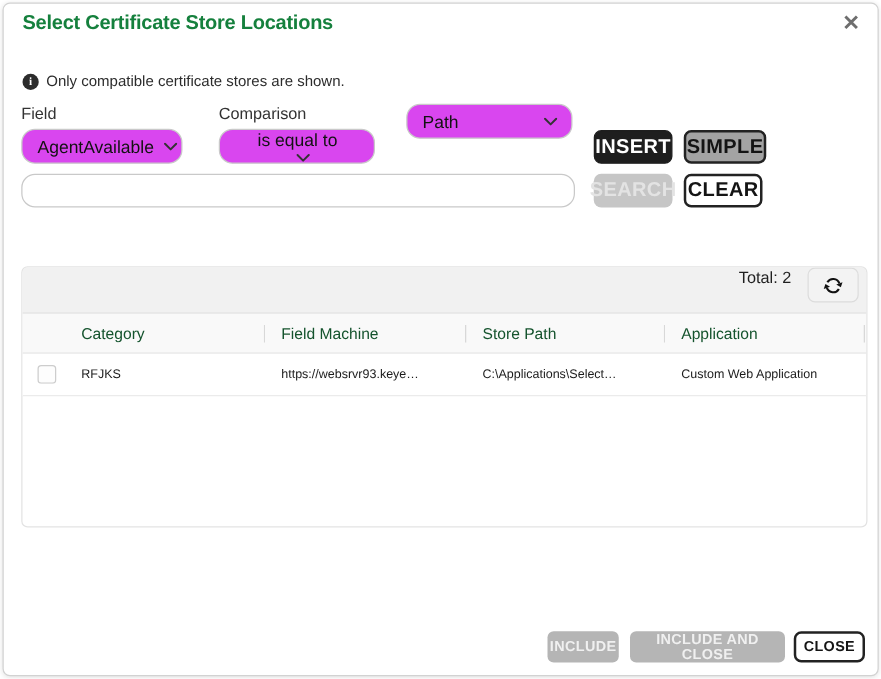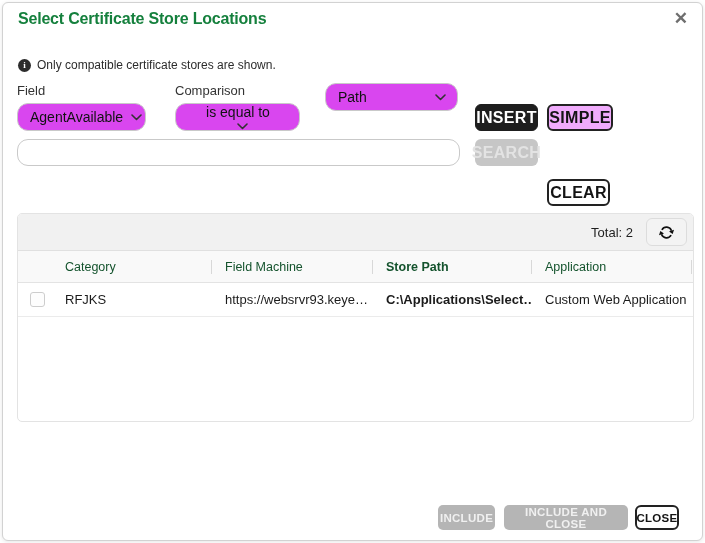--- a/index.html
+++ b/index.html
@@ -64,78 +64,78 @@
   }
 
   .btn {
     position: absolute;
     display: flex; align-items: center; justify-content: center;
     font-size: 16px; font-weight: 600; letter-spacing: 0.3px;
     border-radius: 6px; cursor: pointer;
     font-family: "Liberation Sans", sans-serif;
   }
   .btn-insert { left: 472px; top: 101px; width: 63px; height: 27px; background: #1e1e1e; color: #fff; border: 1px solid #1e1e1e; }
-  .btn-simple { left: 544px; top: 101px; width: 66px; height: 27px; background: #f0abfc; color: #141414; border: 2px solid #222; }
+  .btn-simple { left: 544px; top: 101px; width: 66px; height: 27px; background: #a3a3a3; color: #141414; border: 2px solid #222; }
   .btn-search { left: 472px; top: 136px; width: 63px; height: 27px; background: #c6c6c6; color: #e3e3e3; border: none; }
-  .btn-clear  { left: 544px; top: 136px; width: 63px; height: 27px; background: #fff; color: #141414; border: 2px solid #222; margin-top: 40px; }
+  .btn-clear  { left: 544px; top: 136px; width: 63px; height: 27px; background: #fff; color: #141414; border: 2px solid #222; }
 
   .panel {
     position: absolute; left: 14px; top: 210px;
     width: 677px; height: 209px;
     border: 1px solid #e3e3e3; border-radius: 5px;
     background: #fff; overflow: hidden;
   }
   .toolbar {
     height: 37px; background: #f1f1f1; border-bottom: 1px solid #e0e0e0;
-    display: flex; align-items: center; justify-content: flex-end;
+    display: flex; align-items: flex-start; justify-content: flex-end;
     gap: 13px; padding-right: 6px;
   }
   .total-label { font-size: 13px; color: #1f1f1f; }
   .refresh-btn {
     width: 41px; height: 28px;
     background: #f3f3f3; border: 1px solid #dcdcdc; border-radius: 6px;
     display: flex; align-items: center; justify-content: center;
     cursor: pointer;
   }
 
   .thead {
     height: 32px; background: #f9f9f9; border-bottom: 1px solid #e3e3e3;
     display: flex; align-items: center;
     font-size: 12.5px; color: #14532d;
   }
   .trow {
     height: 34px; background: #fff; border-bottom: 1px solid #ebebeb;
     display: flex; align-items: center;
-    font-size: 13px; color: #1b1b1b;
+    font-size: 10px; color: #1b1b1b;
   }
   .cell { padding-left: 14px; white-space: nowrap; overflow: hidden; position: relative; }
   .col-cb  { width: 33px; padding-left: 0; display: flex; justify-content: flex-end; }
   .col-cat { width: 160px; }
   .col-cm  { width: 161px; }
-  .col-sp  { width: 159px; font-weight: bold; }
+  .col-sp  { width: 159px; }
   .col-app { flex: 1; }
   .thead .cell.sep::before {
     content: ""; position: absolute; left: 0; top: 50%;
     transform: translateY(-50%);
     width: 1px; height: 16px; background: #d8d8d8;
   }
   .thead .cell.sep-end::after {
     content: ""; position: absolute; right: 1px; top: 50%;
     transform: translateY(-50%);
     width: 1px; height: 16px; background: #d8d8d8;
   }
   .checkbox {
     width: 15px; height: 15px; margin-right: 6px;
     border: 1px solid #cdcdcd; border-radius: 3px;
     background: #fdfdfd; cursor: pointer; flex: none;
   }
 
   .btn-include   { left: 435px; top: 502px; width: 57px;  height: 25px; background: #b5b5b5; color: #f0f0f0; border: none; font-size: 11.5px; border-radius: 5px; }
   .btn-incclose  { left: 501px; top: 502px; width: 124px; height: 25px; background: #b5b5b5; color: #f0f0f0; border: none; font-size: 11.5px; border-radius: 5px; }
-  .btn-close     { left: 632px; top: 502px; width: 44px;  height: 25px; background: #fff; color: #141414; border: 2px solid #222; font-size: 11.5px; }
+  .btn-close     { left: 632px; top: 502px; width: 57px;  height: 25px; background: #fff; color: #141414; border: 2px solid #222; font-size: 11.5px; }
 
   .chev { flex: none; margin-left: 8px; }
 </style>
 </head>
 <body>
 
 <div class="dialog">
 
   <div class="title">Select Certificate Store Locations</div>
   <div class="close-btn">✕</div>

